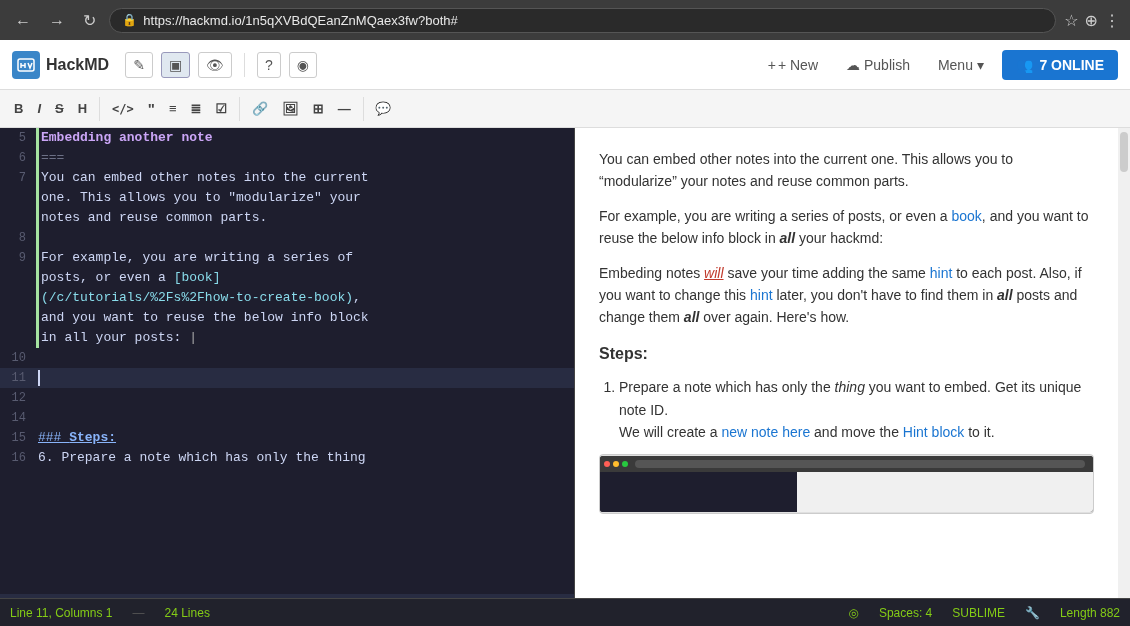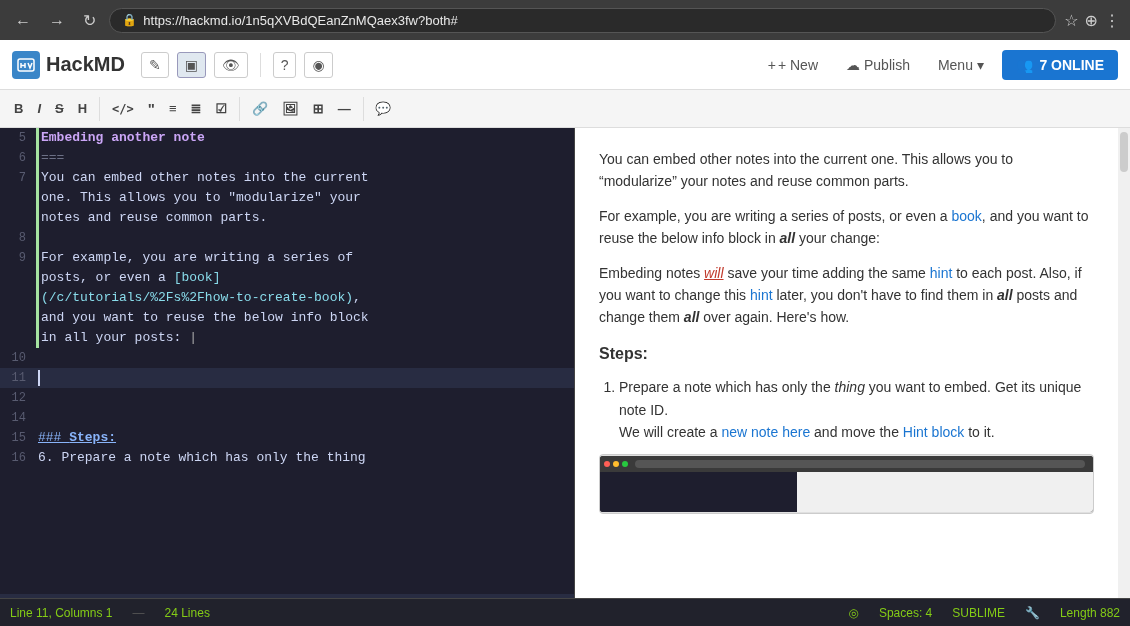--- a/index.html
+++ b/index.html
@@ -21,21 +21,21 @@
     .browser-actions { display: flex; gap: 6px; align-items: center; }
     .browser-actions button { background: none; border: none; color: #ccc; font-size: 16px; cursor: pointer; }
 
     
     .app-bar {
       display: flex; align-items: center; background: #fff; border-bottom: 1px solid #ddd;
       padding: 0 12px; height: 50px; gap: 8px;
     }
     .logo-area { display: flex; align-items: center; gap: 6px; margin-right: 8px; }
     .logo-icon { width: 28px; height: 28px; background: #4e90d4; border-radius: 4px; display: flex; align-items: center; justify-content: center; color: white; font-weight: bold; font-size: 11px; }
-    .logo-text { font-weight: bold; font-size: 20px; color: #333; }
+    .logo-text { font-weight: bold; font-size: 16px; color: #333; }
     .toolbar-btn {
       background: none; border: 1px solid #ccc; border-radius: 3px; padding: 4px 7px;
       cursor: pointer; color: #555; font-size: 14px; display: flex; align-items: center; justify-content: center;
     }
     .toolbar-sep { width: 1px; height: 24px; background: #ddd; margin: 0 4px; }
     .spacer { flex: 1; }
     .new-btn {
       background: none; border: none; color: #555; cursor: pointer; font-size: 14px; padding: 6px 10px;
       display: flex; align-items: center; gap: 4px;
     }
@@ -191,21 +191,21 @@
   <button class="ed-btn">💬</button>
 </div>
 
 <div class="main-area">
 
   <div class="editor-pane">
     <div class="editor-content">
 
       <div class="line">
         <div class="line-num">5</div>
-        <div class="line-content green-border syntax-heading">Embeding another note</div>
+        <div class="line-content green-border syntax-heading">Embedding another note</div>
       </div>
 
       <div class="line">
         <div class="line-num">6</div>
         <div class="line-content green-border syntax-sep">===</div>
       </div>
 
       <div class="line">
         <div class="line-num">7</div>
         <div class="line-content green-border syntax-normal">You can embed other notes into the current
@@ -260,21 +260,21 @@
     </div>
 
     <div style="position:absolute;bottom:0;left:0;right:0;height:4px;background:rgba(137,180,250,0.1);"></div>
   </div>
 
   <div class="preview-pane">
     <p>
       <span>You can embed other notes into the current one. This allows you to “modularize” your notes and reuse common parts.</span>
     </p>
     <p>
-      <span>For example, you are writing a series of posts, or even a </span><a href="#">book</a><span>, and you want to reuse the below info block in </span><span style="font-style:italic;font-weight:bold;">all</span><span> your change:</span>
+      <span>For example, you are writing a series of posts, or even a </span><a href="#">book</a><span>, and you want to reuse the below info block in </span><span style="font-style:italic;font-weight:bold;">all</span><span> your hackmd:</span>
     </p>
     <p>
       <span>Embeding notes </span><span style="font-style:italic;text-decoration:underline;color:#c0392b;">will</span><span> save your time adding the same </span><a href="#">hint</a><span> to each post. Also, if you want to change this </span><a href="#">hint</a><span> later, you don't have to find them in </span><span style="font-style:italic;font-weight:bold;">all</span><span> posts and change them </span><span style="font-style:italic;font-weight:bold;">all</span><span> over again. Here's how.</span>
     </p>
     <h3>Steps:</h3>
     <ol>
       <li>
         <span>Prepare a note which has only the </span><span style="font-style:italic;">thing</span><span> you want to embed. Get its unique note ID.</span>
         <br>
         <span>We will create a </span><a href="#">new note here</a><span> and move the </span><a href="#">Hint block</a><span> to it.</span>

